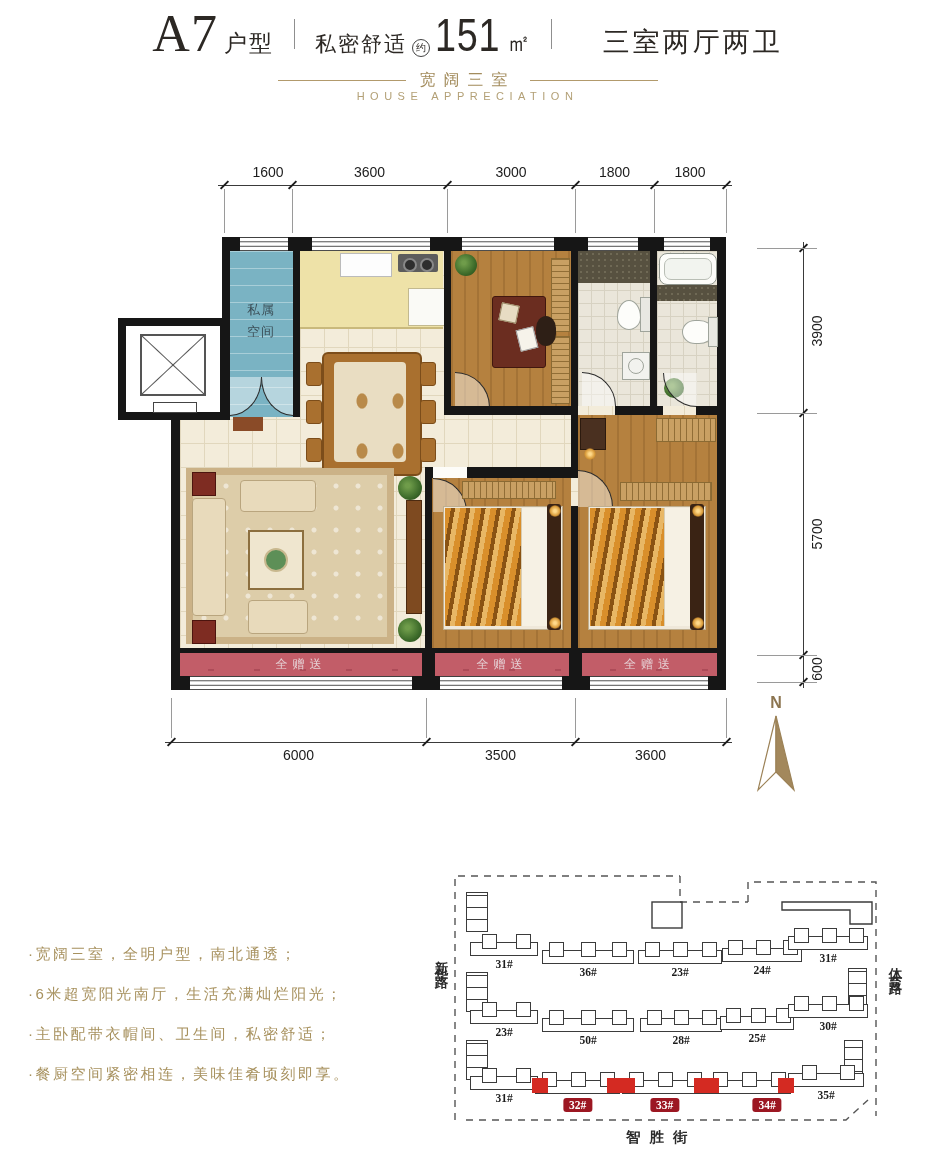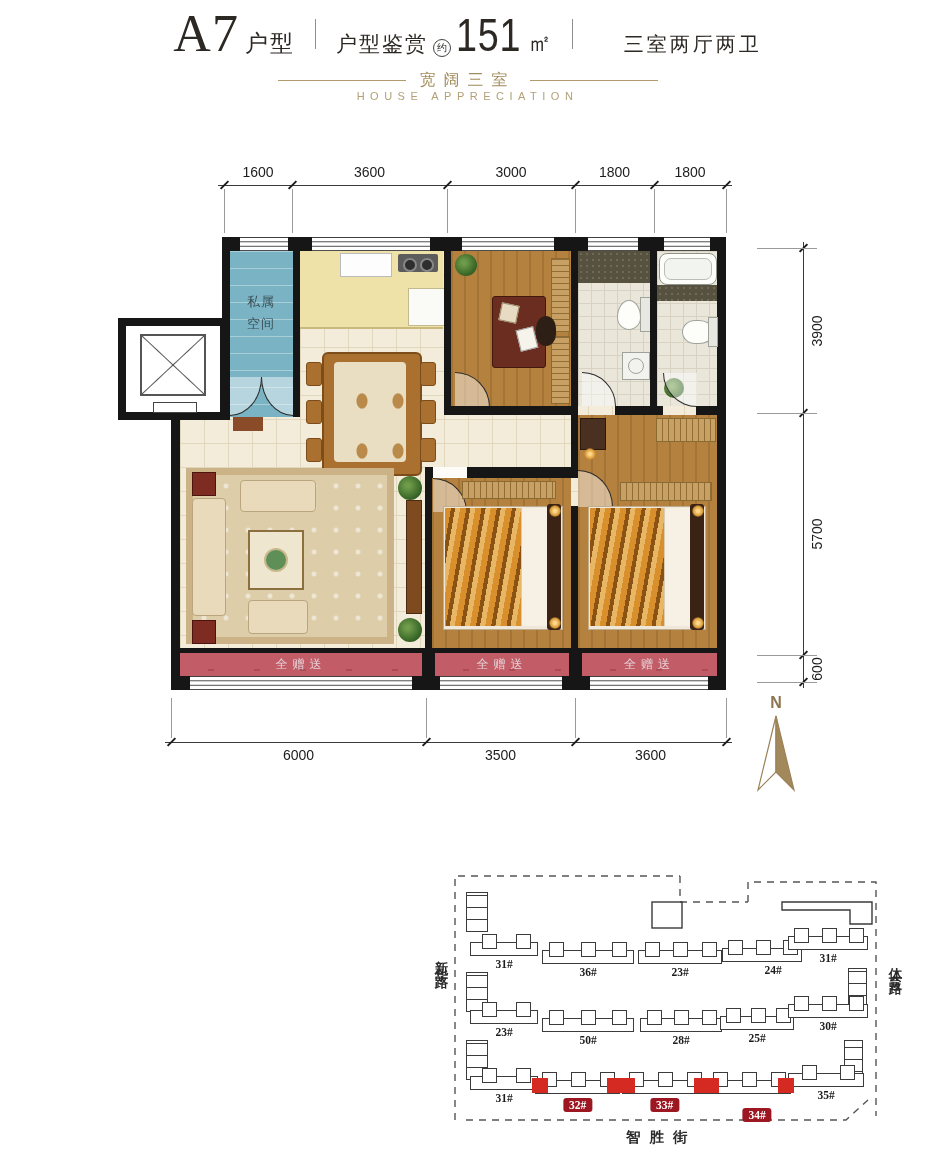--- a/index.html
+++ b/index.html
@@ -11,21 +11,21 @@
   .title-row{position:absolute;left:0;top:8px;width:100%;display:flex;justify-content:center;
              align-items:baseline;color:#2c2824;}
   .t-code{font-family:"Liberation Serif",serif;font-size:52px;line-height:1;letter-spacing:1px;}
   .t-suffix{font-size:23px;margin-left:6px;letter-spacing:2px;}
   .t-div{width:1px;height:30px;background:#8f8f8f;margin:0 20px;align-self:center;}
   .t-arealab{font-size:21px;letter-spacing:2px;}
   .t-approx{display:inline-block;width:16px;height:16px;border:1px solid #444;border-radius:50%;
             font-size:10px;line-height:16px;text-align:center;margin:0 5px;vertical-align:6px;}
   .t-area{font-size:46px;line-height:1;letter-spacing:1px;transform:scaleX(.82);transform-origin:left bottom;display:inline-block;}
   .t-unit{font-size:24px;margin-left:-8px;}
-  .t-rooms{font-size:20px;letter-spacing:3px;margin-left:31px;}
+  .t-rooms{font-size:27px;letter-spacing:3px;margin-left:31px;}
   .sub-row{position:absolute;left:0;top:70px;width:100%;display:flex;justify-content:center;align-items:center;}
   .sub-line{width:128px;height:1px;background:#b29a6c;}
   .sub-cn{color:#a38c5d;font-size:16px;letter-spacing:8px;margin:0 14px;}
   .sub-en{position:absolute;left:0;top:90px;width:100%;text-align:center;color:#b3a076;
           font-size:11px;letter-spacing:5.5px;}
 
   
   .dim-line-h{position:absolute;height:1px;background:#3a3a3a;}
   .dim-line-v{position:absolute;width:1px;background:#3a3a3a;}
   .tick{position:absolute;width:11px;height:2px;background:#1c1c1c;transform:rotate(-45deg);}
@@ -95,21 +95,21 @@
 </style>
 </head>
 <body>
 
 <div id="page">
 
   <div class="title-row">
     <span class="t-code">A7</span>
     <span class="t-suffix">户型</span>
     <span class="t-div"></span>
-    <span class="t-arealab">户型鉴赏</span>
+    <span class="t-arealab">私密舒适</span>
     <span class="t-approx">约</span>
     <span class="t-area">151</span>
     <span class="t-unit">㎡</span>
     <span class="t-div"></span>
     <span class="t-rooms">三室两厅两卫</span>
   </div>
   <div class="sub-row">
     <span class="sub-line"></span>
     <span class="sub-cn">宽阔三室</span>
     <span class="sub-line"></span>
@@ -129,21 +129,21 @@
   <div class="win-h" style="left:312px;top:237px;width:118px;"></div>
   <div class="win-h" style="left:462px;top:237px;width:92px;"></div>
   <div class="win-h" style="left:588px;top:237px;width:50px;"></div>
   <div class="win-h" style="left:664px;top:237px;width:46px;"></div>
 
   <div class="win-h" style="left:190px;top:676px;width:222px;"></div>
   <div class="win-h" style="left:440px;top:676px;width:122px;"></div>
   <div class="win-h" style="left:590px;top:676px;width:118px;"></div>
 
   <div class="room blue" style="left:229px;top:251px;width:64px;height:166px;">
-    <div class="blue-label" style="top:40px;">私属空间</div>
+    <div class="blue-label" style="top:48px;">私属空间</div>
   </div>
   <div class="wall" style="left:222px;top:237px;width:8px;height:183px;"></div>
   <div class="wall" style="left:293px;top:251px;width:7px;height:166px;"></div>
 
   <div class="door br" style="left:230px;top:377px;width:31px;height:38px;"></div>
   <div class="door bl" style="left:261px;top:377px;width:31px;height:38px;"></div>
   <div class="furn" style="left:233px;top:417px;width:30px;height:14px;background:#8a4b28;"></div>
 
   <div class="abs" style="left:118px;top:318px;width:110px;height:102px;background:#fff;border:8px solid #161616;box-sizing:border-box;"></div>
   <div class="abs" style="left:140px;top:334px;width:66px;height:62px;border:2px solid #555;box-sizing:border-box;
@@ -263,20 +263,26 @@
   <div class="compass-n">N</div>
   <svg class="abs" style="left:748px;top:712px;" width="56" height="82" viewBox="0 0 56 82">
     <polygon points="28,4 10,78 28,60" fill="#ffffff" stroke="#9c8257" stroke-width="1.2"></polygon>
     <polygon points="28,4 46,78 28,60" fill="#a3885c" stroke="#9c8257" stroke-width="1.2"></polygon>
   </svg>
 
   <div class="dim-line-h" style="left:218px;top:185px;width:514px;"></div>
   <div class="dim-line-h" style="left:165px;top:742px;width:567px;"></div>
   <div class="dim-line-v" style="left:803px;top:242px;height:446px;"></div>
 
+  <div class="features" id="features">
+      <div class="feature-line" style="color: rgb(168, 146, 95);">·宽阔三室，全明户型，南北通透；</div>
+      <div class="feature-line" style="color: rgb(168, 146, 95);">·6米超宽阳光南厅，生活充满灿烂阳光；</div>
+      <div class="feature-line" style="color: rgb(168, 146, 95);">·主卧配带衣帽间、卫生间，私密舒适；</div>
+      <div class="feature-line" style="color: rgb(168, 146, 95);">·餐厨空间紧密相连，美味佳肴顷刻即享。</div>
+    </div>
 
   <div id="siteplan">
     <svg width="505" height="294" viewBox="0 0 505 294" style="position:absolute;left:0;top:0;">
       <path d="M25 258 L25 14 L250 14 M250 14 L250 40 L318 40 M318 40 L318 20 L446 20 L446 254 M36 258 L416 258 L438 238" fill="none" stroke="#555" stroke-width="1.4" stroke-dasharray="7 6"></path>
       <rect x="222" y="40" width="30" height="26" fill="none" stroke="#3b3b3b" stroke-width="1.4"></rect>
       <path d="M352 40 L442 40 L442 62 L420 62 L420 48 L352 48 Z" fill="none" stroke="#3b3b3b" stroke-width="1.4"></path>
     </svg>
 
     <div class="stower" style="left:36px;top:30px;width:20px;height:38px;"></div>
     <div class="stower" style="left:36px;top:110px;width:20px;height:38px;"></div>
@@ -306,21 +312,21 @@
         <div class="tower" style="left: 42%;"></div>
         <div class="tower" style="left: 76%;"></div>
       </div>
       <div class="bldg-label" style="left: 250px; top: 104px;">23#</div>
       <div class="bldg" style="left: 292px; top: 78px; width: 80px;">
         <div class="base"></div>
         <div class="tower" style="left: 8%;"></div>
         <div class="tower" style="left: 42%;"></div>
         <div class="tower" style="left: 76%;"></div>
       </div>
-      <div class="bldg-label" style="left: 343px; top: 102px; font-family: Liberation Serif, serif;">24#</div>
+      <div class="bldg-label" style="left: 332px; top: 102px; font-family: Liberation Serif, serif;">24#</div>
       <div class="bldg" style="left: 358px; top: 66px; width: 80px;">
         <div class="base"></div>
         <div class="tower" style="left: 8%;"></div>
         <div class="tower" style="left: 42%;"></div>
         <div class="tower" style="left: 76%;"></div>
       </div>
       <div class="bldg-label" style="left: 398px; top: 90px;">31#</div>
       <div class="bldg" style="left: 40px; top: 140px; width: 68px;">
         <div class="base"></div>
         <div class="tower" style="left: 18%;"></div>
@@ -380,42 +386,42 @@
       </div>
       <div class="bldg-label bldg-badge" style="left: 234.5px; top: 236px;">33#</div>
       <div class="bldg" style="left: 276px; top: 210px; width: 85px;">
         <div class="base"></div>
         <div class="tower" style="left: 8%;"></div>
         <div class="tower" style="left: 42%;"></div>
         <div class="tower" style="left: 76%;"></div>
         <div class="cap" style="left: -3px;"></div>
         <div class="cap" style="right: -3px;"></div>
       </div>
-      <div class="bldg-label bldg-badge" style="left: 327px; top: 236px; margin-top: 10px;">34#</div>
+      <div class="bldg-label bldg-badge" style="left: 337px; top: 236px;">34#</div>
       <div class="bldg" style="left: 358px; top: 203px; width: 76px;">
         <div class="base"></div>
         <div class="tower" style="left: 18%;"></div>
         <div class="tower" style="left: 68%;"></div>
       </div>
       <div class="bldg-label" style="left: 396px; top: 227px;">35#</div>
     </div>
 
 <div class="tick" style="left: 219px; top: 184px;"></div>
     <div class="ext-v" style="left: 224px; top: 189px; height: 44px;"></div>
     <div class="tick" style="left: 287px; top: 184px;"></div>
     <div class="ext-v" style="left: 292px; top: 189px; height: 44px;"></div>
     <div class="tick" style="left: 442px; top: 184px;"></div>
     <div class="ext-v" style="left: 447px; top: 189px; height: 44px;"></div>
     <div class="tick" style="left: 570px; top: 184px;"></div>
     <div class="ext-v" style="left: 575px; top: 189px; height: 44px;"></div>
     <div class="tick" style="left: 649px; top: 184px;"></div>
     <div class="ext-v" style="left: 654px; top: 189px; height: 44px;"></div>
     <div class="tick" style="left: 721px; top: 184px;"></div>
     <div class="ext-v" style="left: 726px; top: 189px; height: 44px;"></div>
-    <div class="dim-num" style="left: 258px; top: 164px; text-align: right;">1600</div>
+    <div class="dim-num" style="left: 268px; top: 164px; text-align: right;">1600</div>
     <div class="dim-num" style="left: 369.5px; top: 164px;">3600</div>
     <div class="dim-num" style="left: 511px; top: 164px;">3000</div>
     <div class="dim-num" style="left: 614.5px; top: 164px;">1800</div>
     <div class="dim-num" style="left: 690px; top: 164px;">1800</div>
     <div class="tick" style="left: 166px; top: 741px;"></div>
     <div class="ext-v" style="left: 171px; top: 698px; height: 40px;"></div>
     <div class="tick" style="left: 421px; top: 741px;"></div>
     <div class="ext-v" style="left: 426px; top: 698px; height: 40px;"></div>
     <div class="tick" style="left: 570px; top: 741px;"></div>
     <div class="ext-v" style="left: 575px; top: 698px; height: 40px;"></div>

